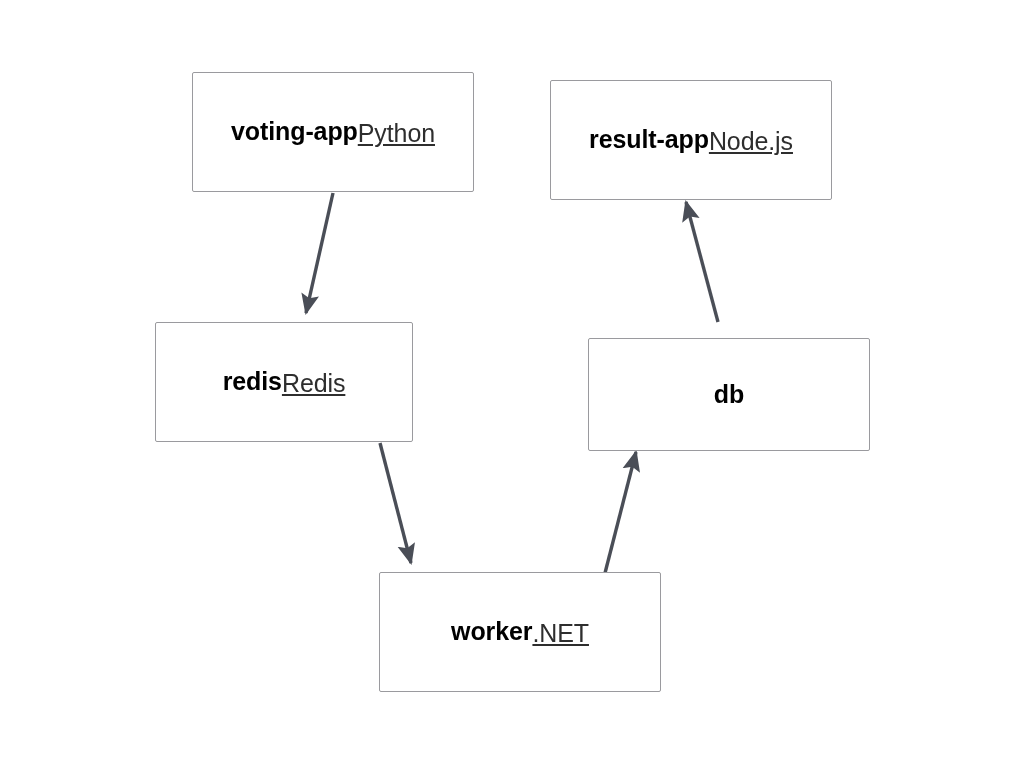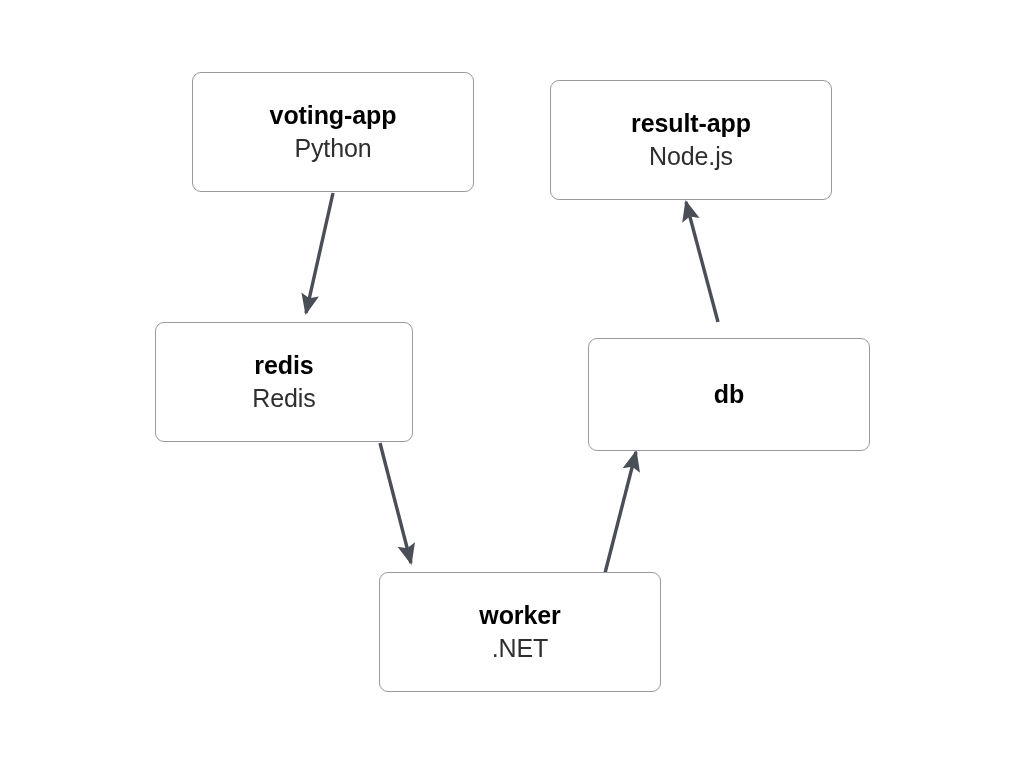--- a/index.html
+++ b/index.html
@@ -27,41 +27,42 @@
     top: 0;
     width: 1024px;
     height: 768px;
     pointer-events: none;
   }
   .node {
     position: absolute;
     box-sizing: border-box;
     background: #ffffff;
     border: 1.6px solid #9a9a9e;
-    border-radius: 9px;
+    border-radius: 2px;
     display: flex;
-    flex-direction: column;
+    flex-direction: row;
     align-items: center;
     justify-content: center;
     z-index: 2;
   }
   .node-title {
     font-size: 25px;
     font-weight: bold;
     color: #000000;
     line-height: 1.18;
     letter-spacing: -0.1px;
   }
   .node-subtitle {
     font-size: 25px;
     font-weight: normal;
     color: #2e2e2e;
     line-height: 1.22;
     letter-spacing: -0.1px;
     margin-top: 2px;
+    text-decoration: underline;
   }
 </style>
 </head>
 <body>
 
 <div id="canvas">
 
   <svg id="edges" viewBox="0 0 1024 768" width="1024" height="768" xmlns="http://www.w3.org/2000/svg">
     <defs>
       <marker id="arrowhead" markerWidth="7" markerHeight="7" refX="5.6" refY="3.0" orient="auto" markerUnits="strokeWidth">

